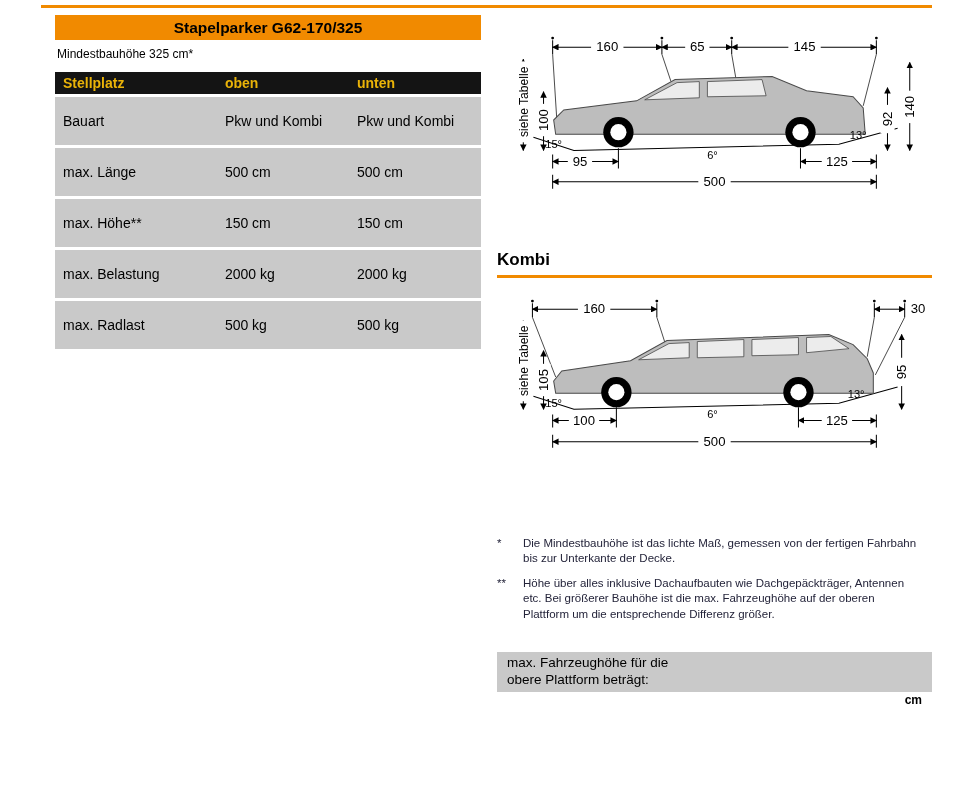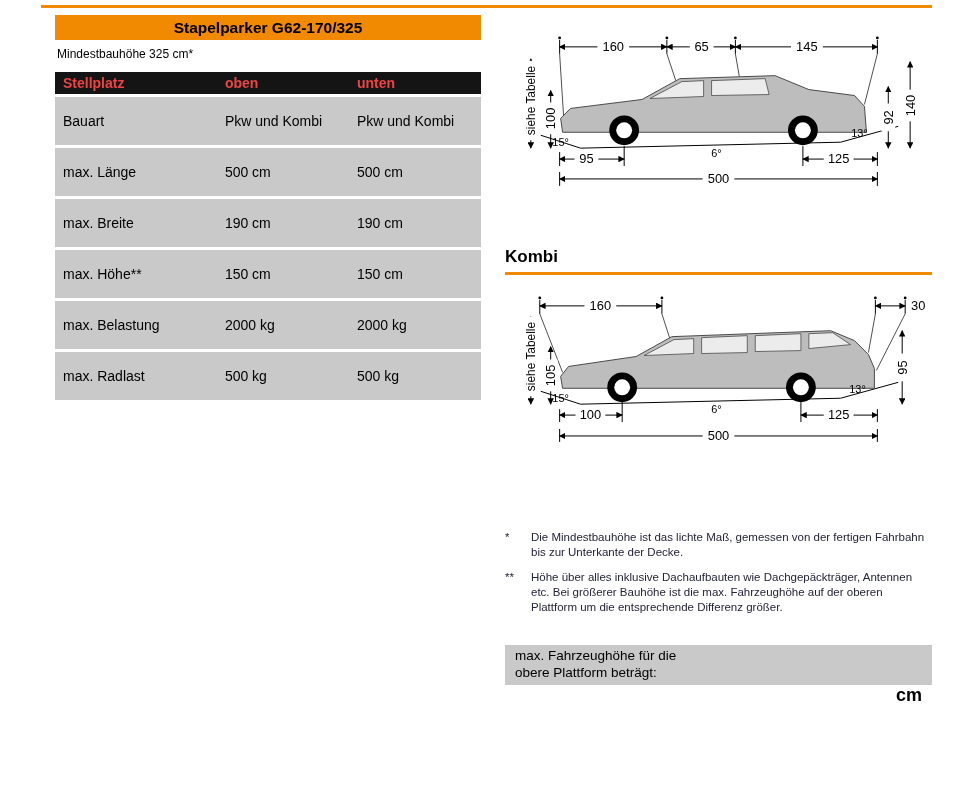--- a/index.html
+++ b/index.html
@@ -1,29 +1,29 @@
 <!DOCTYPE html>
 <html style="--accent: #F18A00; --header_bg: #141414; --row_bg: #C9C9C9; --car_fill: #BDBDBD;"><head>
 <meta charset="utf-8">
 <style>
   * { margin:0; padding:0; box-sizing:border-box; }
   html,body { width:960px; height:806px; background:#fff; }
   body { font-family:"Liberation Sans", sans-serif; color:#000; overflow:hidden; }
   .page { padding:5px 28px 0 55px; }
   .top-rule { height:3px; background:var(--accent,#F18A00); margin-left:-14px; margin-bottom:7px; }
-  .columns { display:flex; gap:24px; }
+  .columns { display:flex; gap:16px; }
   .left-col { width:426px; flex:none; }
   .right-col { flex:1; min-width:0; }
 
   .title-bar { background:var(--accent,#F18A00); color:#000; font-weight:bold; font-size:15.5px;
                text-align:center; height:25px; line-height:25px; }
   .subtitle { font-size:12px; margin:7px 0 8px 2px; }
 
   table { border-collapse:separate; border-spacing:0 3px; width:100%; font-size:14px; }
-  thead th { background:var(--header_bg,#141414); color:#ef4444; font-weight:bold; padding:3px 8px; }
+  thead th { background:var(--header_bg,#141414); color:#eab308; font-weight:bold; padding:3px 8px; }
   tbody td { background:var(--row_bg,#C9C9C9); padding:16px 8px; }
   th:first-child, td:first-child { text-align:left; width:38%; }
   th:not(:first-child), td:not(:first-child) { text-align:left; width:31%; }
 
   .sec-head h2 { font-size:17px; font-weight:bold; margin:0 0 5px 0; }
   .sec-head .rule { height:3px; background:var(--accent,#F18A00); }
   .sec-head.second { margin-top:44px; }
 
   svg.diagram { display:block; width:100%; height:auto; margin-top:14px;
                 font-family:"Liberation Sans", sans-serif; }
@@ -38,21 +38,21 @@
   .footnotes { margin-top:80px; font-size:11.5px; color:#24243a; line-height:1.32; }
   .fn { display:flex; margin-bottom:10px; }
   .fn .marker { width:26px; flex:none; }
   .fn .txt { max-width:395px; }
 
   .form-bar { margin-top:30px; background:var(--row_bg,#C9C9C9); display:flex; align-items:stretch; height:40px;flex-direction:column; }
   .form-label { width:218px; padding:3px 10px; font-size:13.5px; line-height:1.25; display:flex; align-items:center; }
   .input-wrap { flex:1; background:#fff; display:flex; align-items:center; }
   .input-wrap input { flex:1; border:none; outline:none; font-size:14px; padding:0 8px;
                       height:100%; background:transparent; font-family:"Liberation Sans",sans-serif; }
-  .unit { font-weight:bold; font-size:18px; padding-right:10px; }
+  .unit { font-weight:bold; font-size:12px; padding-right:10px; }
 </style>
 </head>
 <body>
 
 <div class="page">
   <div class="top-rule"></div>
 
   <div class="columns">
 
     <div class="left-col">
@@ -70,25 +70,20 @@
         <tbody>
           <tr>
             <td>Bauart</td>
             <td>Pkw und Kombi</td>
             <td>Pkw und Kombi</td>
           </tr>
           <tr>
             <td>max. Länge</td>
             <td>500 cm</td>
             <td>500 cm</td>
-          </tr>
-          <tr>
-            <td>max. Breite</td>
-            <td>190 cm</td>
-            <td>190 cm</td>
           </tr>
           <tr>
             <td>max. Höhe**</td>
             <td>150 cm</td>
             <td>150 cm</td>
           </tr>
           <tr>
             <td>max. Belastung</td>
             <td>2000 kg</td>
             <td>2000 kg</td>

